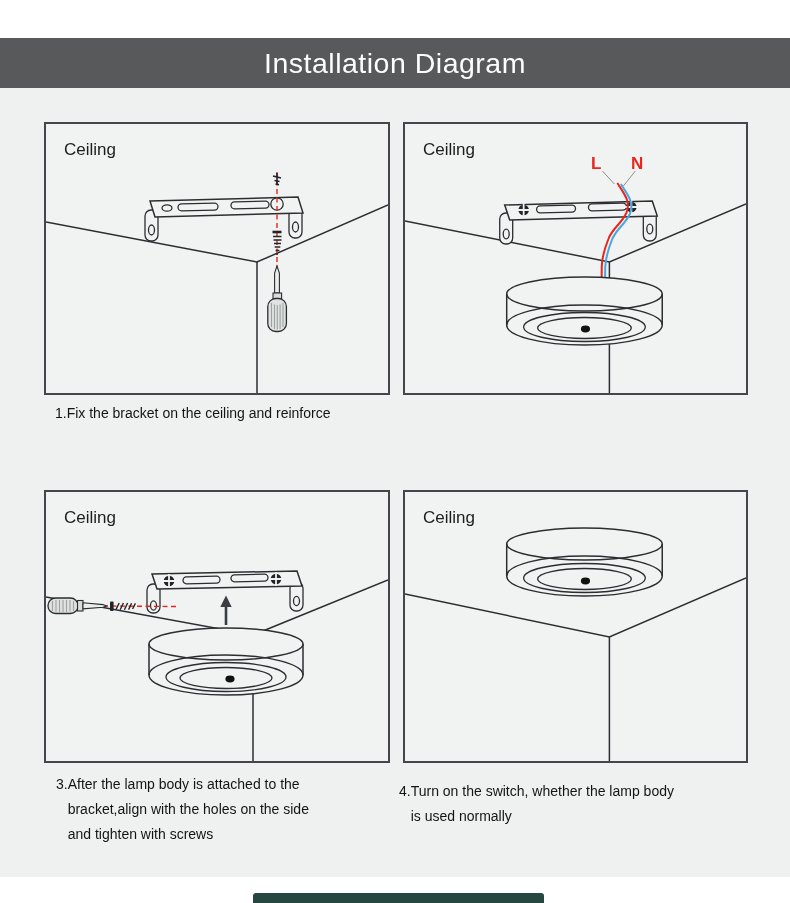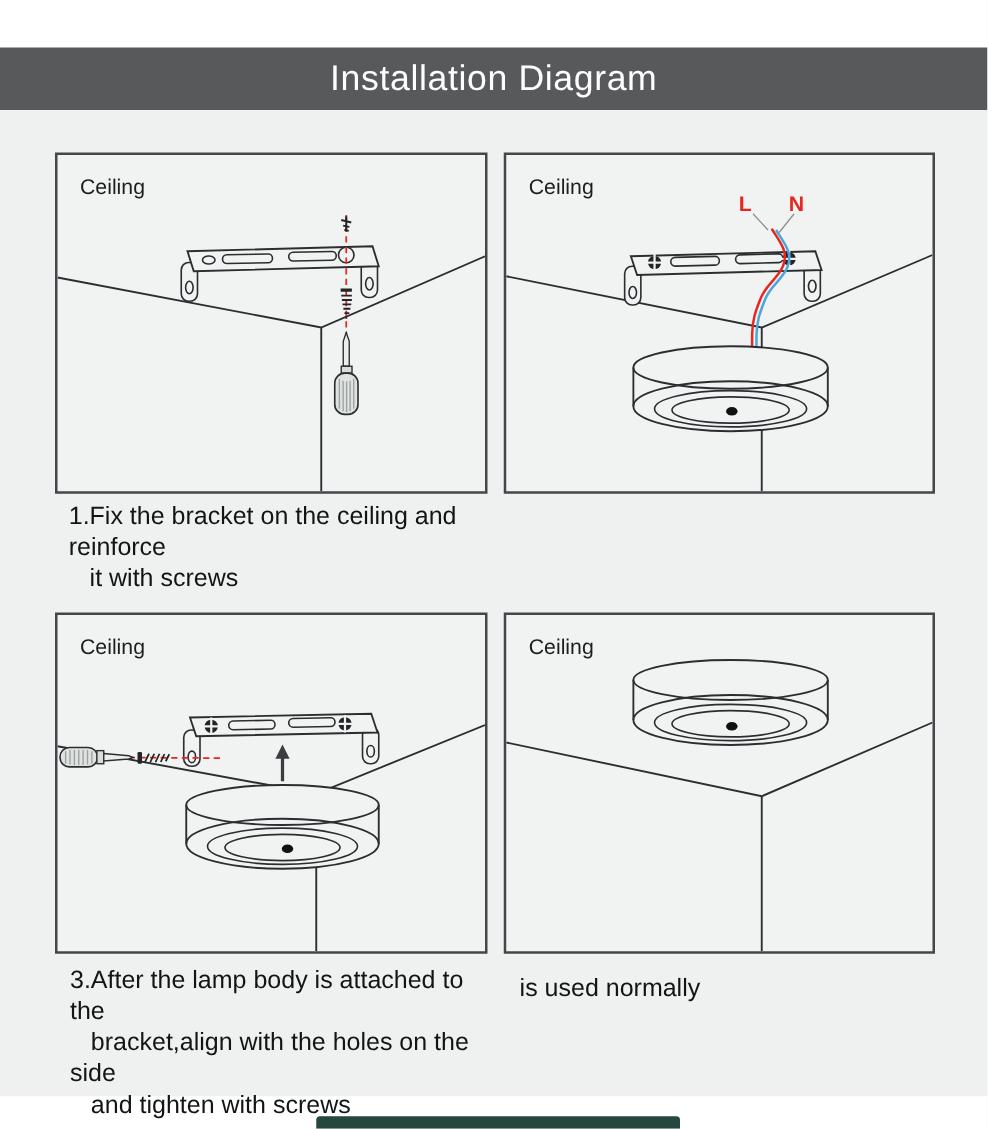--- a/index.html
+++ b/index.html
@@ -12,21 +12,21 @@
   .panel{position:absolute;background:#f0f3f2;border:2px solid #43474b;box-sizing:border-box;}
   .panel svg{display:block;width:100%;height:100%;}
   .panel-1{left:44px;top:34px;width:346px;height:273px;}
   .panel-2{left:403px;top:34px;width:345px;height:273px;}
   .panel-3{left:44px;top:402px;width:346px;height:273px;}
   .panel-4{left:403px;top:402px;width:345px;height:273px;}
   .ceiling-label{position:absolute;left:18px;top:16px;font-size:17px;color:#1b1d1e;}
   .wire-label{position:absolute;top:30px;font-size:17px;font-weight:bold;color:#e8251f;}
   .wire-label-l{left:186px;}
   .wire-label-n{left:226px;}
-  .caption{position:absolute;font-size:20px;line-height:25px;color:#121415;}
+  .caption{position:absolute;font-size:14px;line-height:25px;color:#121415;}
   .caption .cap-line{white-space:pre-wrap;}
   .caption-1{left:55px;top:313px;width:345px;}
   .caption-2{left:398px;top:313px;width:375px;}
   .caption-3{left:56px;top:684px;width:345px;}
   .caption-4{left:399px;top:691px;width:375px;}
   .next-bar{position:absolute;left:253px;top:893px;width:291px;height:10px;
     background:#26473f;border-radius:3px 3px 0 0;}
   
   .ln{stroke:#2b2e30;stroke-width:1.5;fill:none;}
   .thin{stroke:#2b2e30;stroke-width:1.3;fill:none;}
@@ -190,26 +190,26 @@
           <ellipse class="thin" cx="180" cy="86" rx="61" ry="14.5"></ellipse>
           <ellipse class="thin" cx="180" cy="87" rx="47" ry="10.5"></ellipse>
           <ellipse cx="181" cy="89" rx="4.6" ry="3.4" fill="#101212"></ellipse>
         </g>
       </svg>
       <div class="ceiling-label">Ceiling</div>
     </div>
 
     <div class="caption caption-1">
         <div class="cap-line">1.Fix the bracket on the ceiling and reinforce</div>
-        <div class="cap-line">   it with screws</div>
       </div>
     <div class="caption caption-3">
         <div class="cap-line">3.After the lamp body is attached to the</div>
         <div class="cap-line">   bracket,align with the holes on the side</div>
         <div class="cap-line">   and tighten with screws</div>
       </div>
     <div class="caption caption-4">
+        <div class="cap-line">4.Turn on the switch, whether the lamp body</div>
         <div class="cap-line">   is used normally</div>
       </div>
   </div>
 
   <div class="next-bar"></div>
 </div>
 
 </body></html>

